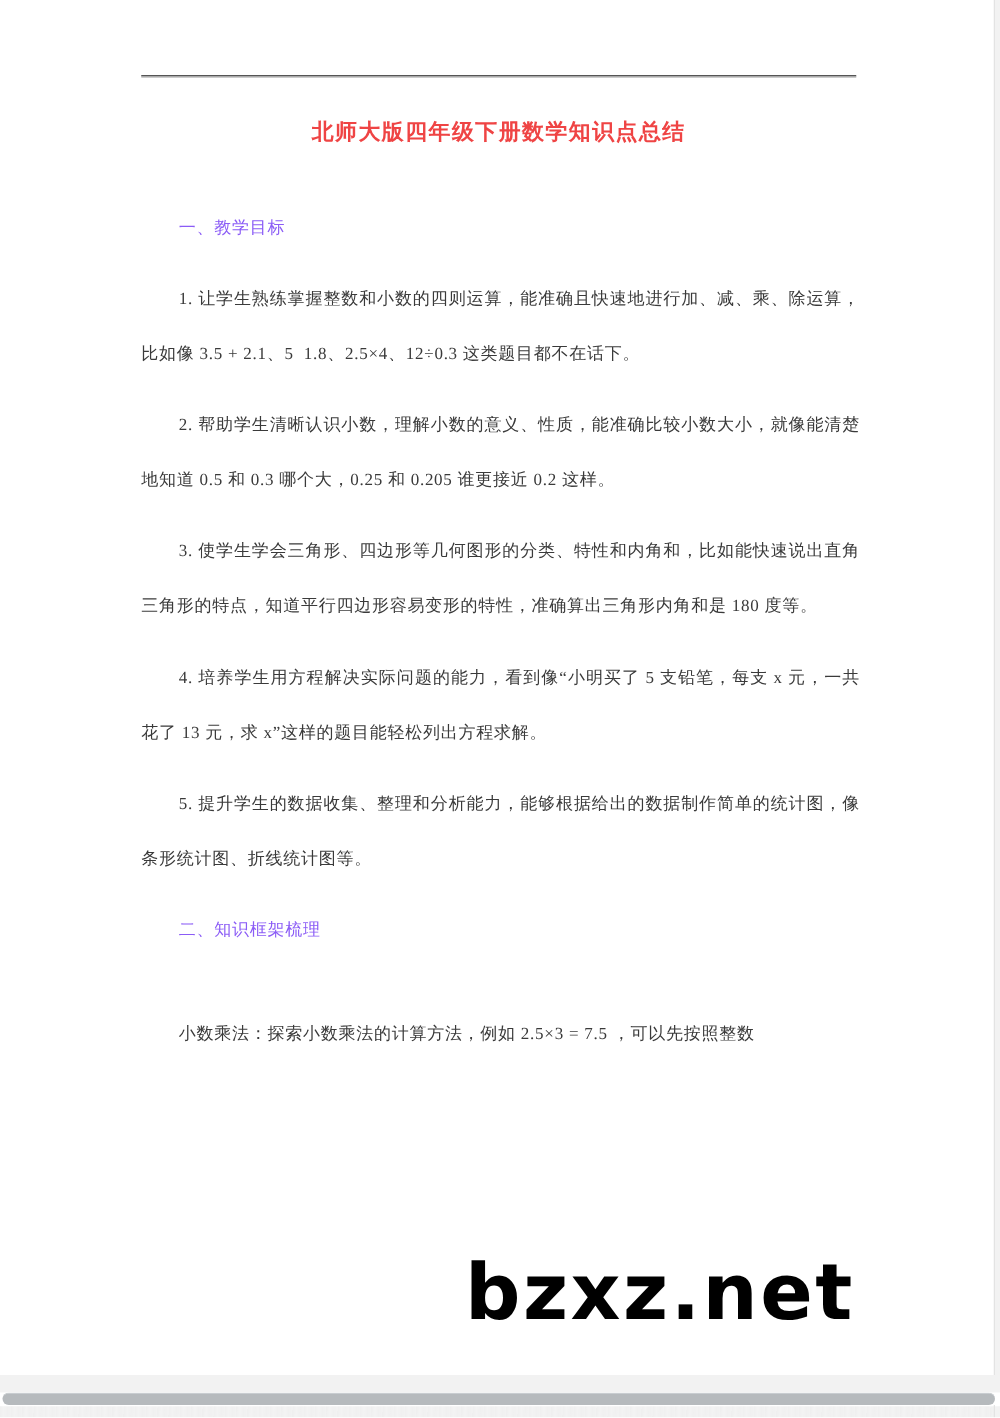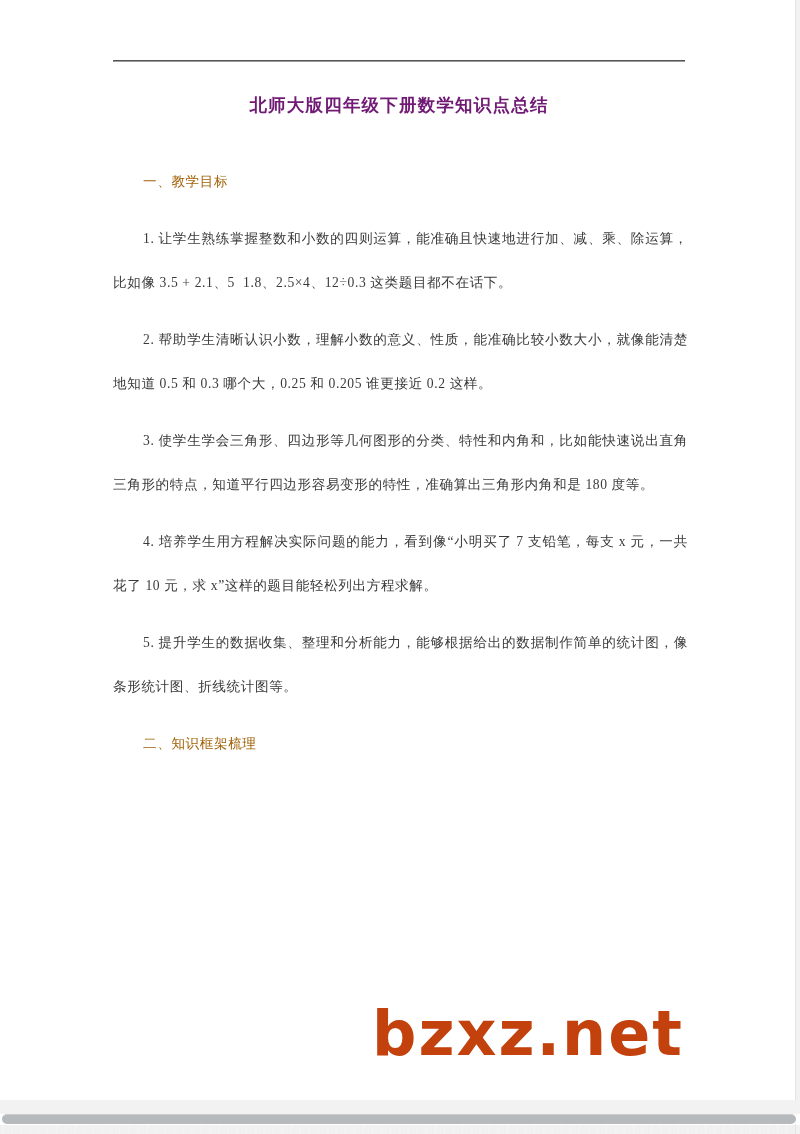--- a/index.html
+++ b/index.html
@@ -41,21 +41,21 @@
   
   .doc-title {
     position: absolute;
     left: 113px;
     top: 93px;
     width: 572px;
     text-align: center;
     font-size: 17.5px;
     font-weight: 700;
     letter-spacing: 1.2px;
-    color: #701a75;
+    color: #ef4444;
     font-family: "Liberation Serif", "DejaVu Serif", serif;
   }
   
   .body-flow {
     position: absolute;
     left: 113px;
     top: 160px;
     width: 575px;
   }
   .para {
@@ -63,38 +63,38 @@
     line-height: 44px;
     color: #3a3a3a;
     letter-spacing: 0.6px;
     text-align: justify;
     text-justify: inter-ideograph;
     margin: 0;
     white-space: pre-wrap;
   }
   .para.indent { text-indent: 30px; }
   .para.heading {
-    color: #a16207;
+    color: #8b5cf6;
     text-indent: 30px;
   }
   .para.heading-b {
     color: #2f2f2f;
     font-weight: 700;
     text-indent: 30px;
   }
   .spacer-sm { height: 13px; }
   
   .watermark {
     position: absolute;
     left: 372px;
     top: 1003px;
     font-family: "DejaVu Sans", "Liberation Sans", sans-serif;
     font-size: 62px;
     font-weight: 700;
-    color: #c2410c;
+    color: #000000;
     letter-spacing: 2px;
     line-height: 1;
     user-select: none;
   }
   
   .hscrollbar-track {
     position: absolute;
     left: 0px;
     top: 1114px;
     width: 800px;
@@ -156,28 +156,29 @@
 
     <div class="body-flow">
       <p class="para heading">一、教学目标</p>
       <div class="spacer-sm"></div>
       <p class="para indent">1. 让学生熟练掌握整数和小数的四则运算，能准确且快速地进行加、减、乘、除运算，比如像 3.5 + 2.1、5  1.8、2.5×4、12÷0.3 这类题目都不在话下。</p>
       <div class="spacer-sm"></div>
       <p class="para indent">2. 帮助学生清晰认识小数，理解小数的意义、性质，能准确比较小数大小，就像能清楚地知道 0.5 和 0.3 哪个大，0.25 和 0.205 谁更接近 0.2 这样。</p>
       <div class="spacer-sm"></div>
       <p class="para indent">3. 使学生学会三角形、四边形等几何图形的分类、特性和内角和，比如能快速说出直角三角形的特点，知道平行四边形容易变形的特性，准确算出三角形内角和是 180 度等。</p>
       <div class="spacer-sm"></div>
-      <p class="para indent">4. 培养学生用方程解决实际问题的能力，看到像“小明买了 7 支铅笔，每支 x 元，一共花了 10 元，求 x”这样的题目能轻松列出方程求解。</p>
+      <p class="para indent">4. 培养学生用方程解决实际问题的能力，看到像“小明买了 5 支铅笔，每支 x 元，一共花了 13 元，求 x”这样的题目能轻松列出方程求解。</p>
       <div class="spacer-sm"></div>
       <p class="para indent">5. 提升学生的数据收集、整理和分析能力，能够根据给出的数据制作简单的统计图，像条形统计图、折线统计图等。</p>
       <div class="spacer-sm"></div>
       <p class="para heading">二、知识框架梳理</p>
       <div class="spacer-sm"></div>
       <div class="spacer-sm"></div>
       <div class="spacer-sm"></div>
+      <p class="para indent">小数乘法：探索小数乘法的计算方法，例如 2.5×3 = 7.5 ，可以先按照整数</p>
     </div>
 
     <div class="watermark">bzxz.net</div>
 
   </div>
 
   <div class="hscrollbar-track">
   </div>
   <div class="hscrollbar-thumb"></div>
 

